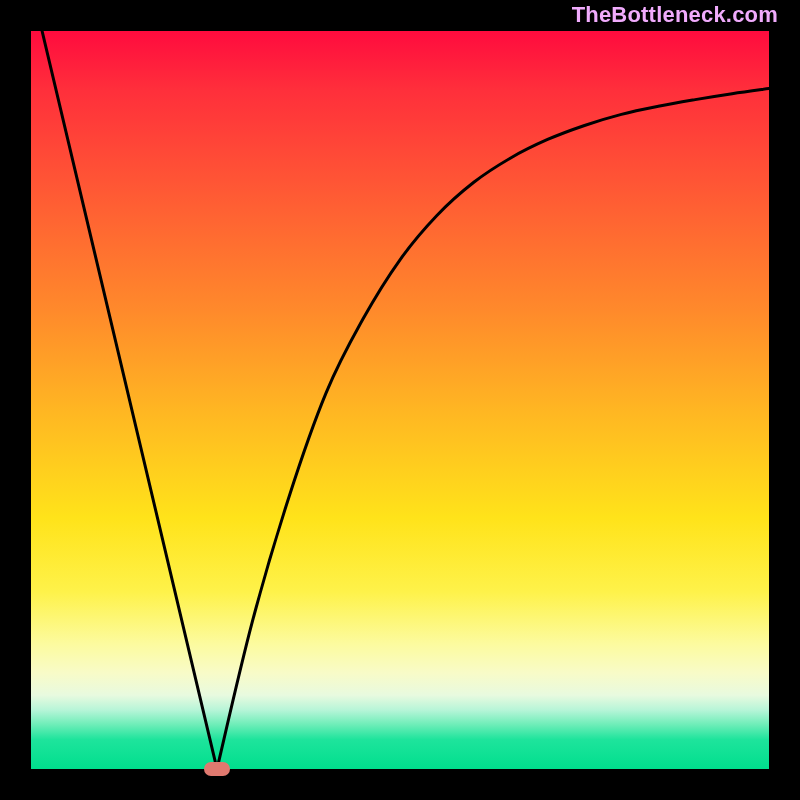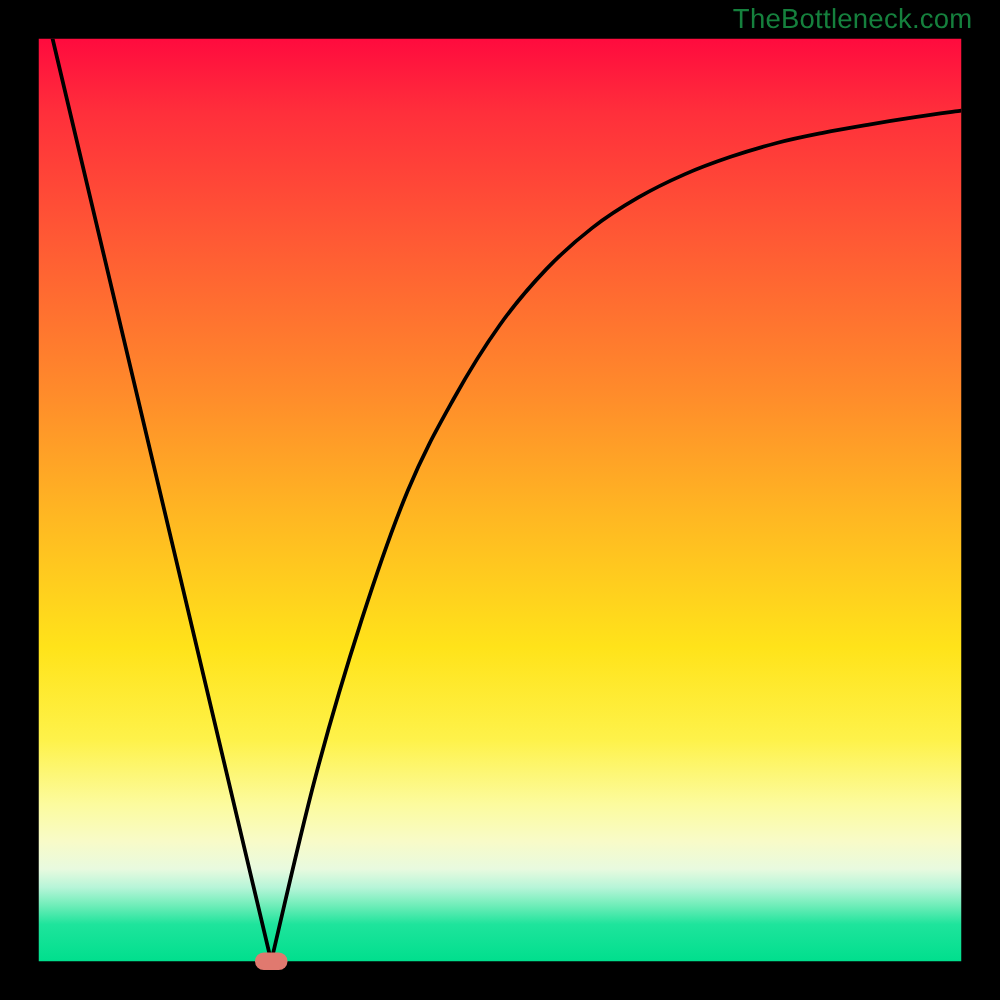--- a/index.html
+++ b/index.html
@@ -14,23 +14,23 @@
   .frame {
     position: relative;
     width: 800px;
     height: 800px;
     background: #000;
   }
   .watermark {
     position: absolute;
     top: 2px;
     right: 22px;
-    color: #15803d;
+    color: #f0abfc;
     font-size: 22px;
-    font-weight: 400;
+    font-weight: 700;
     letter-spacing: 0.2px;
     z-index: 10;
   }
   .plot-area {
     position: absolute;
     left: 31px;
     top: 31px;
     width: 738px;
     height: 738px;
     

